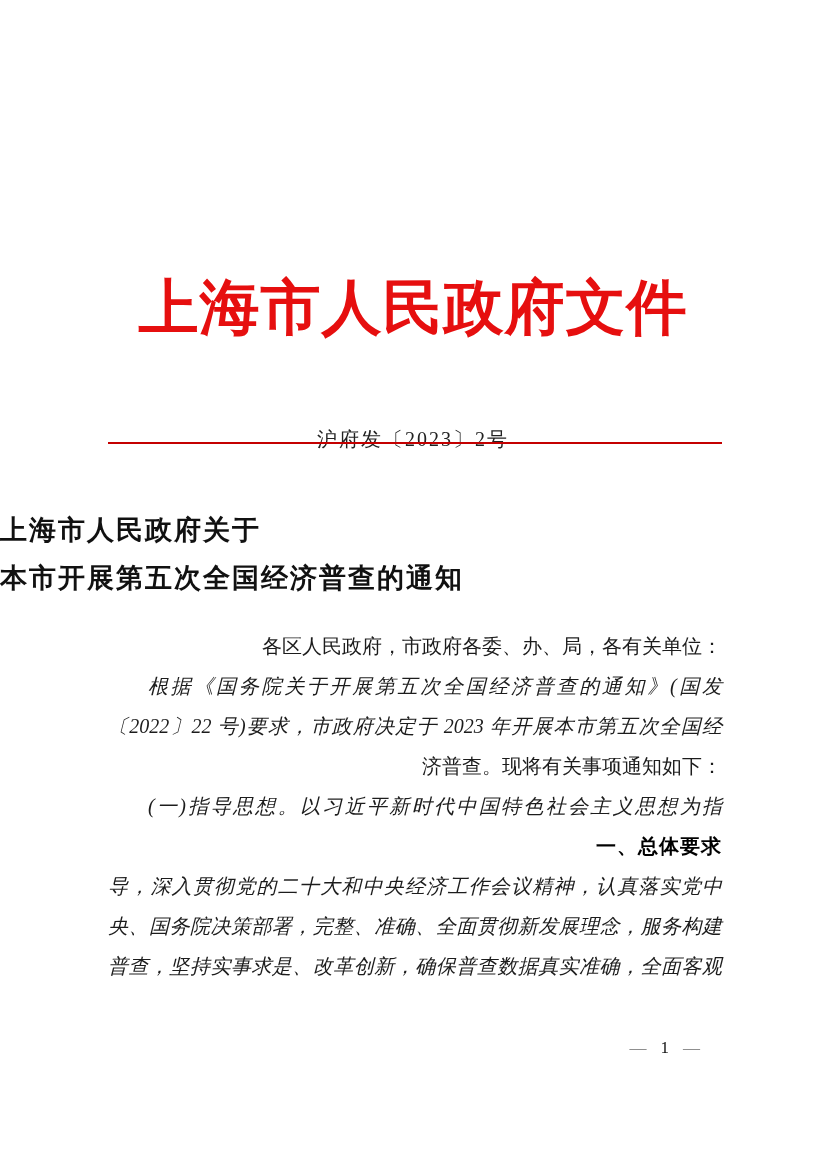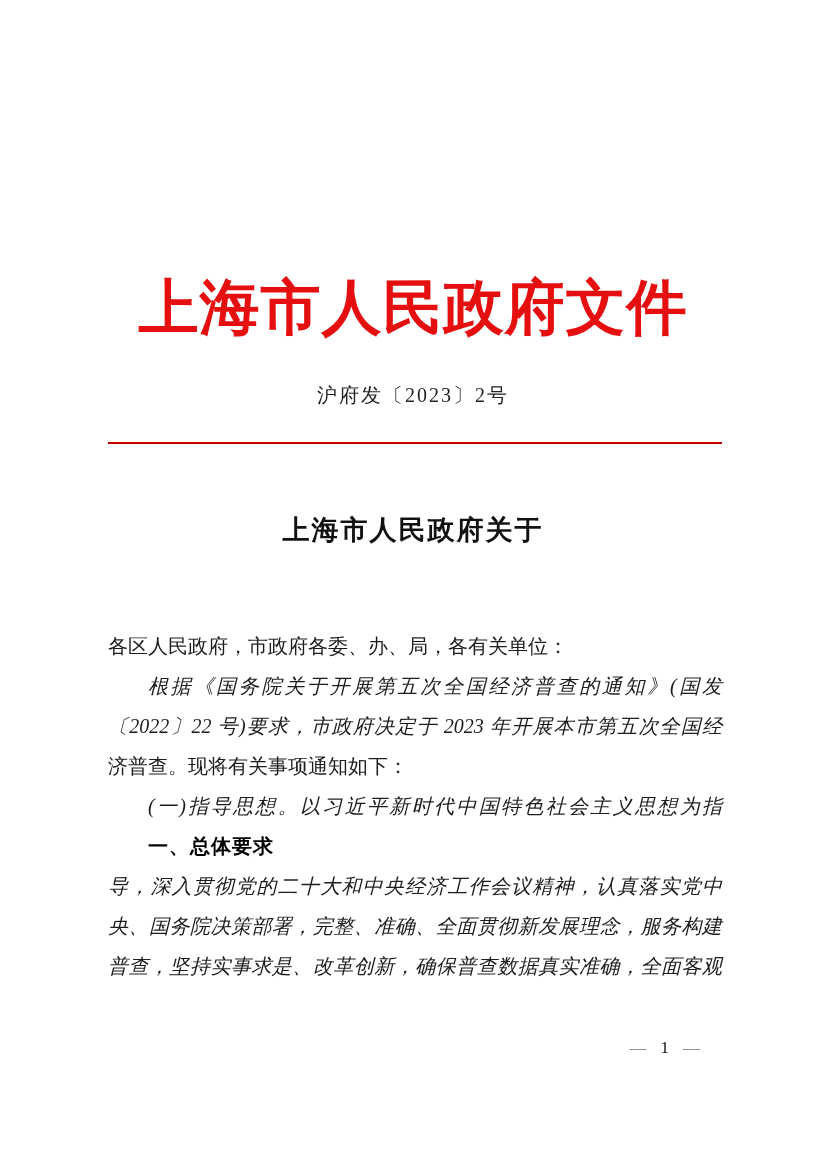--- a/index.html
+++ b/index.html
@@ -26,21 +26,21 @@
     text-align: center;
     font-size: 60px;
     font-weight: 900;
     letter-spacing: 1px;
     color: #e60f0f;
     font-family: "Liberation Serif", "DejaVu Serif", serif;
     white-space: nowrap;
   }
   .doc-number {
     position: absolute;
-    top: 382px;
+    top: 426px;
     left: 0;
     width: 826px;
     height: 26px;
     line-height: 26px;
     text-align: center;
     font-size: 20px;
     letter-spacing: 2px;
     color: #222222;
   }
   .red-rule {
@@ -49,40 +49,39 @@
     left: 108px;
     width: 614px;
     height: 2px;
     background: #c40000;
   }
   .doc-title {
     position: absolute;
     top: 506px;
     left: 0;
     width: 826px;
-    text-align: center;
     font-size: 27px;
     font-weight: 700;
     letter-spacing: 2px;
     line-height: 48px;
     color: #111111;
   }
   .body-block {
     position: absolute;
     top: 626px;
     left: 108px;
     width: 614px;
     font-size: 20px;
     color: #1c1c1c;
   }
   .line {
     height: 40px;
     line-height: 40px;
     white-space: nowrap;
-    text-align: left;
+    text-align: right;
   }
   .line.j {
     white-space: normal;
     text-align: justify;
     text-align-last: justify;
     text-justify: inter-character;
     font-style: italic;
   }
   .line.indent {
     text-indent: 2em;
@@ -118,20 +117,21 @@
 <div class="page">
 
   <div class="banner">上海市人民政府文件</div>
 
   <div class="doc-number">沪府发〔2023〕2号</div>
 
   <div class="red-rule"></div>
 
   <div class="doc-title">
     <div>上海市人民政府关于</div>
+    <div>本市开展第五次全国经济普查的通知</div>
   </div>
 
   <div class="body-block">
     <div class="line">各区人民政府，市政府各委、办、局，各有关单位：</div>
     <div class="line j indent">根据《国务院关于开展第五次全国经济普查的通知》(国发</div>
     <div class="line j">〔2022〕22 号)要求，市政府决定于 2023 年开展本市第五次全国经</div>
     <div class="line">济普查。现将有关事项通知如下：</div>
     <div class="line j indent">(一)指导思想。以习近平新时代中国特色社会主义思想为指</div>
     <div class="line heading indent">一、总体要求</div>
     <div class="line j">导，深入贯彻党的二十大和中央经济工作会议精神，认真落实党中</div>

